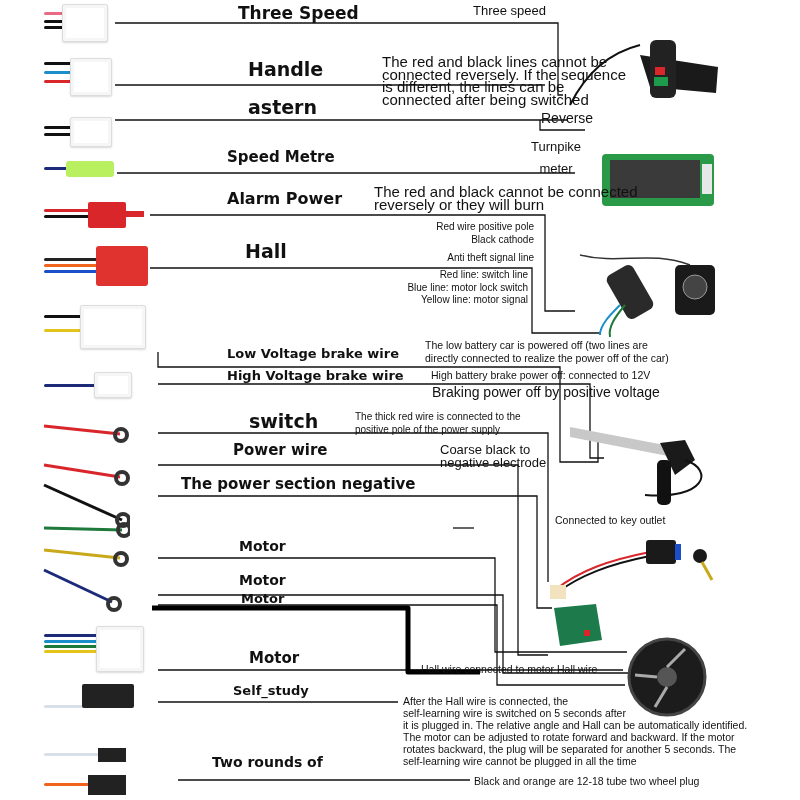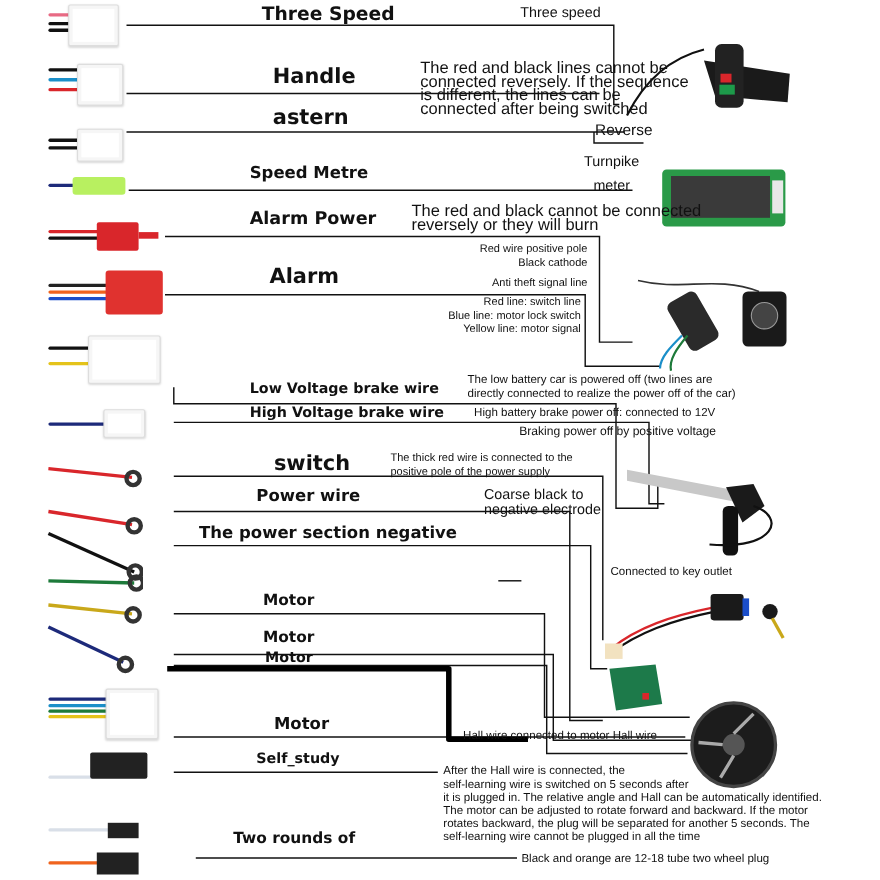--- a/index.html
+++ b/index.html
@@ -213,21 +213,21 @@
     <circle cx="42" cy="42" r="10" fill="#555"></circle>
     <path d="M42,32 L60,14 M42,52 L30,72 M32,42 L10,40" stroke="#aaa" stroke-width="3"></path>
   </svg>
 </div>
 
 <div class="lbl" style="left:238px;top:3px;font-size:17px;">Three Speed</div>
 <div class="lbl" style="left:248px;top:58px;font-size:19px;">Handle</div>
 <div class="lbl" style="left:248px;top:96px;font-size:19px;">astern</div>
 <div class="lbl" style="left:227px;top:148px;font-size:15px;">Speed Metre</div>
 <div class="lbl" style="left:227px;top:189px;font-size:16px;">Alarm Power</div>
-<div class="lbl" style="left:245px;top:240px;font-size:19px;">Alarm</div>
+<div class="lbl" style="left:245px;top:240px;font-size:19px;">Hall</div>
 <div class="lbl" style="left:227px;top:346px;font-size:13px;">Low Voltage brake wire</div>
 <div class="lbl" style="left:227px;top:368px;font-size:13px;">High Voltage brake wire</div>
 <div class="lbl" style="left:249px;top:410px;font-size:19px;">switch</div>
 <div class="lbl" style="left:233px;top:441px;font-size:15px;">Power wire</div>
 <div class="lbl" style="left:181px;top:475px;font-size:15px;">The power section negative</div>
 <div class="lbl" style="left:239px;top:538px;font-size:14px;">Motor</div>
 <div class="lbl" style="left:239px;top:572px;font-size:14px;">Motor</div>
 <div class="lbl" style="left:241px;top:591px;font-size:13px;">Motor</div>
 <div class="lbl" style="left:249px;top:649px;font-size:15px;">Motor</div>
 <div class="lbl" style="left:233px;top:683px;font-size:13px;">Self_study</div>
@@ -245,21 +245,21 @@
 reversely or they will burn</div>
 <div class="note r" style="left:424px;top:221px;width:110px;font-size:10px;">Red wire positive pole
 Black cathode</div>
 <div class="note r" style="left:424px;top:252px;width:110px;font-size:10px;">Anti theft signal line</div>
 <div class="note r" style="left:380px;top:269px;width:148px;font-size:10px;">Red line: switch line
 Blue line: motor lock switch
 Yellow line: motor signal</div>
 <div class="note" style="left:425px;top:339px;font-size:10.5px;">The low battery car is powered off (two lines are
 directly connected to realize the power off of the car)</div>
 <div class="note" style="left:431px;top:369px;font-size:10.5px;">High battery brake power off: connected to 12V</div>
-<div class="note" style="left:472px;top:386px;font-size:11px;">Braking power off by positive voltage</div>
+<div class="note" style="left:432px;top:386px;font-size:14px;">Braking power off by positive voltage</div>
 <div class="note" style="left:355px;top:411px;font-size:10px;">The thick red wire is connected to the
 positive pole of the power supply</div>
 <div class="note" style="left:440px;top:444px;font-size:13px;">Coarse black to
 negative electrode</div>
 <div class="note" style="left:555px;top:514px;font-size:10.5px;">Connected to key outlet</div>
 <div class="note" style="left:421px;top:663px;font-size:10.5px;">Hall wire connected to motor Hall wire</div>
 <div class="note" style="left:403px;top:695px;font-size:10.5px;line-height:12px;">After the Hall wire is connected, the
 self-learning wire is switched on 5 seconds after
 it is plugged in. The relative angle and Hall can be automatically identified.
 The motor can be adjusted to rotate forward and backward. If the motor

